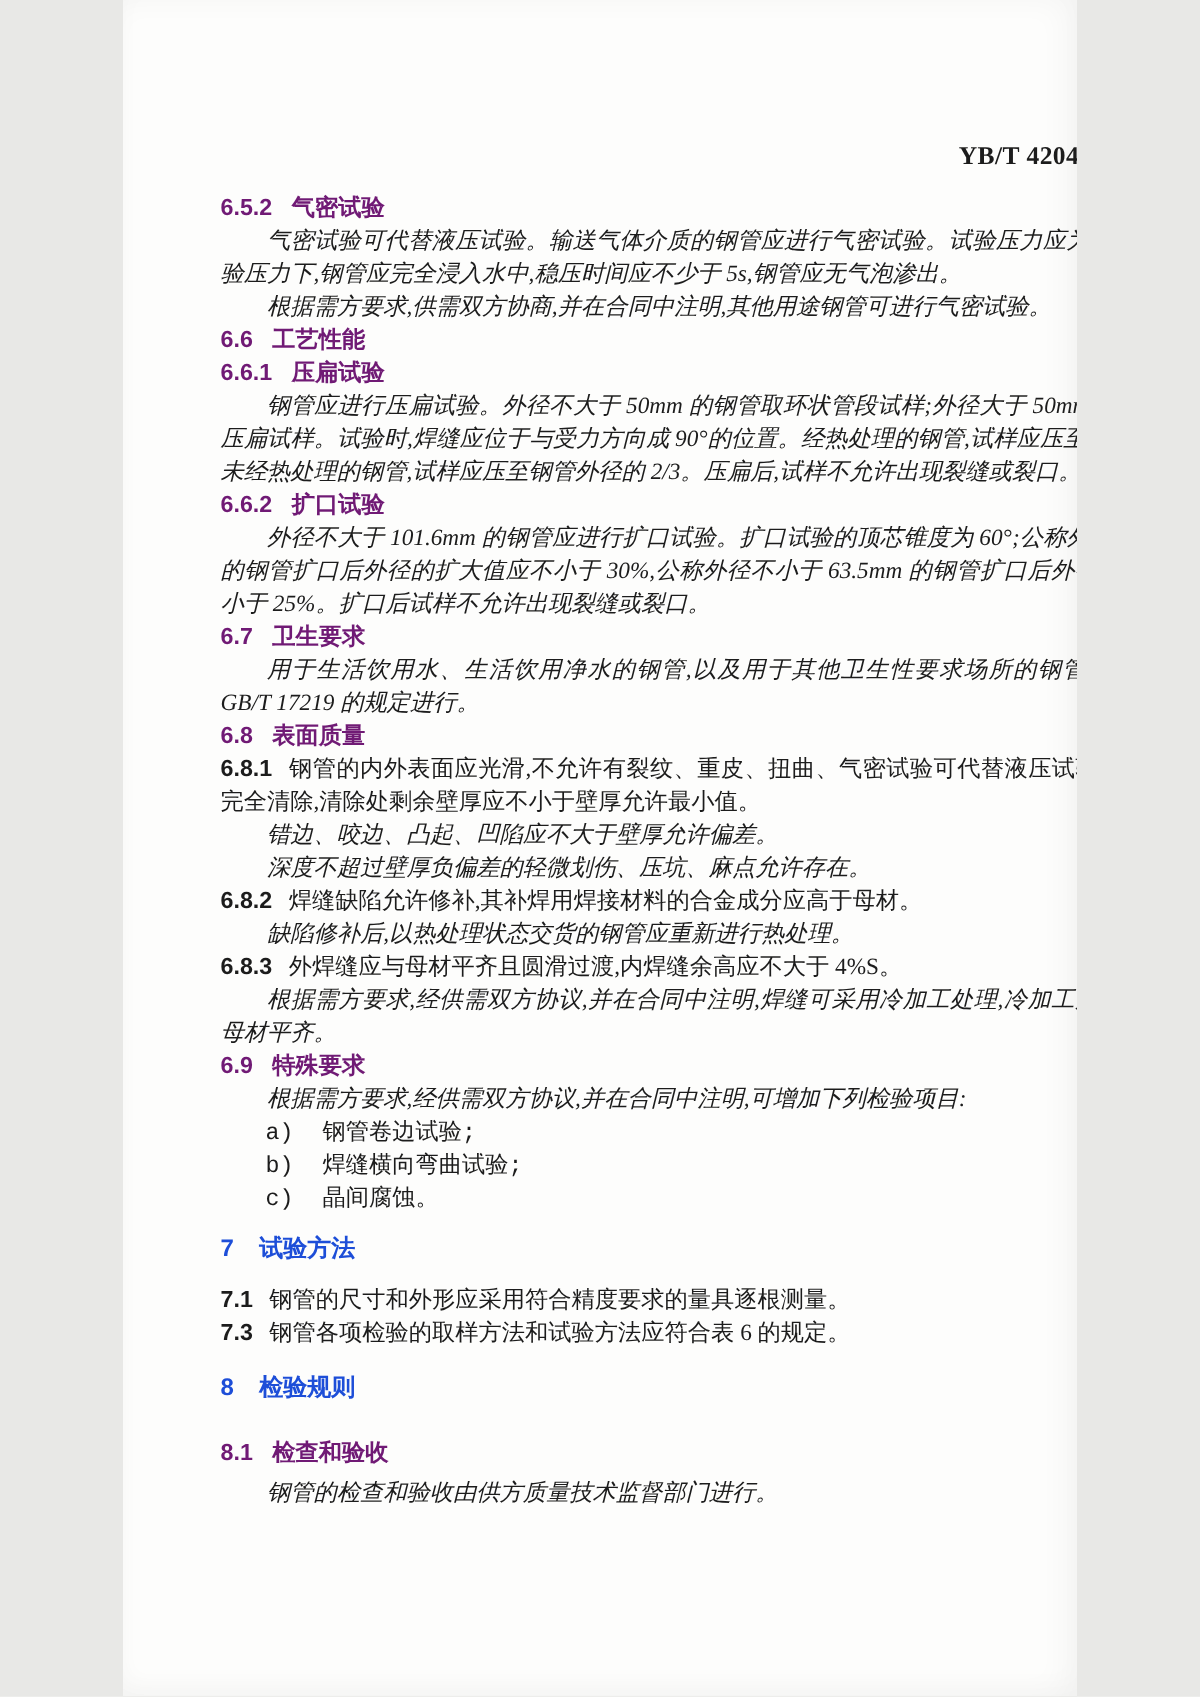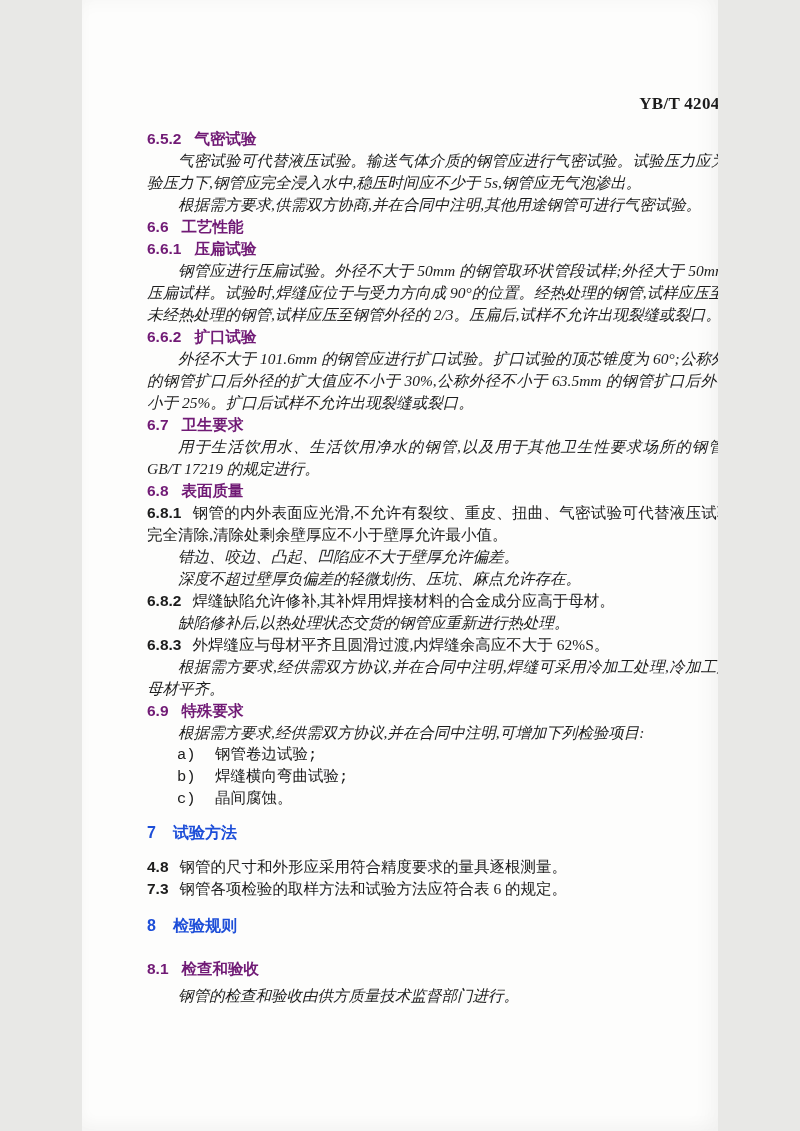--- a/index.html
+++ b/index.html
@@ -123,35 +123,35 @@
 
     <p class="clause"><span class="cnum">6.8.1</span><span>钢管的内外表面应光滑,不允许有裂纹、重皮、扭曲、气密试验可代替液压试验。这些缺陷应完全清除,清除处剩余壁厚应不小于壁厚允许最小值。</span></p>
 
     <p class="para">错边、咬边、凸起、凹陷应不大于壁厚允许偏差。</p>
     <p class="para">深度不超过壁厚负偏差的轻微划伤、压坑、麻点允许存在。</p>
 
     <p class="clause"><span class="cnum">6.8.2</span><span>焊缝缺陷允许修补,其补焊用焊接材料的合金成分应高于母材。</span></p>
 
     <p class="para">缺陷修补后,以热处理状态交货的钢管应重新进行热处理。</p>
 
-    <p class="clause"><span class="cnum">6.8.3</span><span>外焊缝应与母材平齐且圆滑过渡,内焊缝余高应不大于 62%S。</span></p>
+    <p class="clause"><span class="cnum">6.8.3</span><span>外焊缝应与母材平齐且圆滑过渡,内焊缝余高应不大于 4%S。</span></p>
 
     <p class="para">根据需方要求,经供需双方协议,并在合同中注明,焊缝可采用冷加工处理,冷加工后钢管焊缝应与母材平齐。</p>
 
     <p class="h2"><span class="num">6.9</span><span>特殊要求</span></p>
 
     <p class="para">根据需方要求,经供需双方协议,并在合同中注明,可增加下列检验项目:</p>
 
     <p class="li"><span class="marker">a)</span><span>钢管卷边试验;</span></p>
     <p class="li"><span class="marker">b)</span><span>焊缝横向弯曲试验;</span></p>
     <p class="li"><span class="marker">c)</span><span>晶间腐蚀。</span></p>
 
     <p class="chapter"><span class="num">7</span><span>试验方法</span></p>
 
-    <p class="clause"><span class="cnum">4.8</span><span>钢管的尺寸和外形应采用符合精度要求的量具逐根测量。</span></p>
+    <p class="clause"><span class="cnum">7.1</span><span>钢管的尺寸和外形应采用符合精度要求的量具逐根测量。</span></p>
     <p class="clause"><span class="cnum">7.3</span><span>钢管各项检验的取样方法和试验方法应符合表 6 的规定。</span></p>
 
     <p class="chapter ch8"><span class="num">8</span><span>检验规则</span></p>
 
     <p class="h2 standalone"><span class="num">8.1</span><span>检查和验收</span></p>
 
     <p class="para">钢管的检查和验收由供方质量技术监督部门进行。</p>
 
   </div>
 

